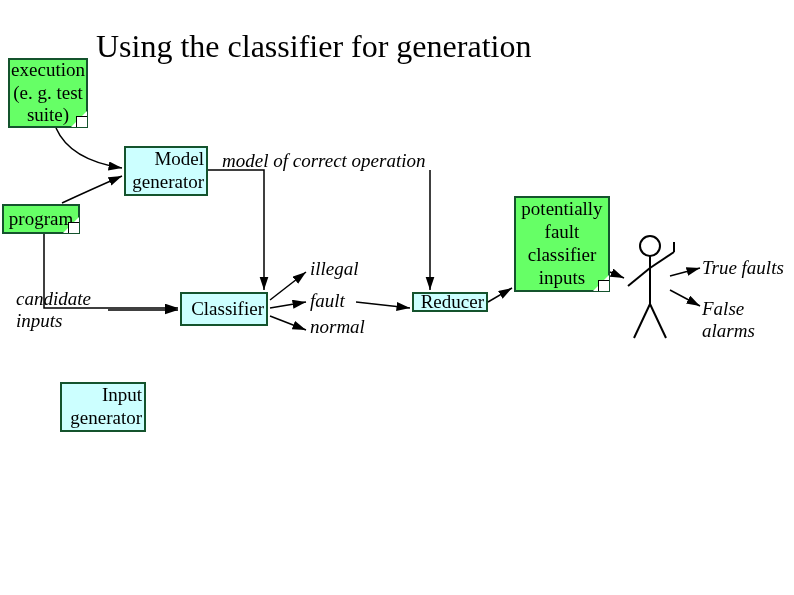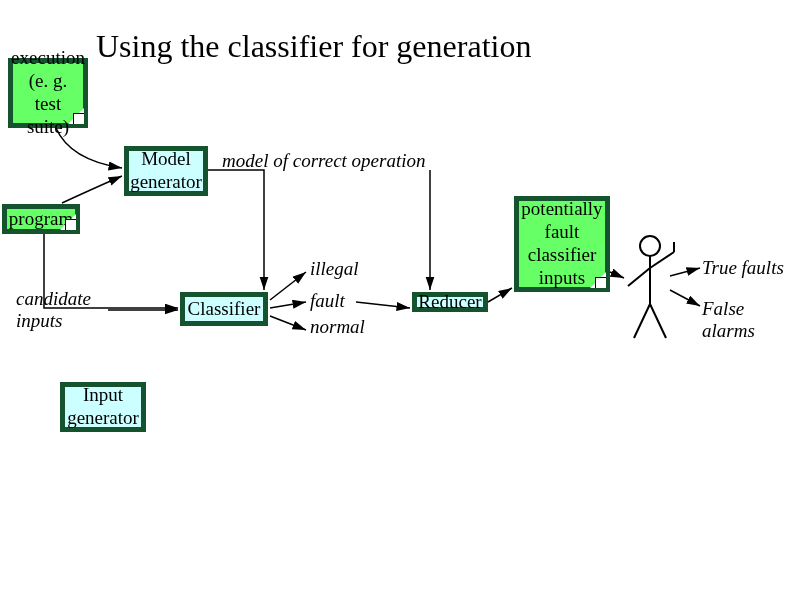--- a/index.html
+++ b/index.html
@@ -11,32 +11,32 @@
     font-family: "Times New Roman", serif;
     background: #fff;
   }
   .title {
     position: absolute;
     font-size: 32px;
     color: #000;
   }
   .node {
     position: absolute;
-    border: 5px solid #14532d;
+    border: 2px solid #14532d;
     text-align: center;
     display: flex;
     flex-direction: column;
     justify-content: center;
     align-items: center;
     font-size: 19px;
     line-height: 1.2;
     padding: 2px;
   }
   .green  { background: #66ff66; }
-  .blue   { background: #ccffff; }
+  .blue   { background: #ccffff; align-items: flex-end; }
   .fold-corner::after {
     content: "";
     position: absolute;
     right: -1px;
     bottom: -1px;
     width: 0; height: 0;
     border-left: 8px solid transparent;
     border-top: 8px solid transparent;
     border-right: 8px solid #fff;
     border-bottom: 8px solid #fff;

